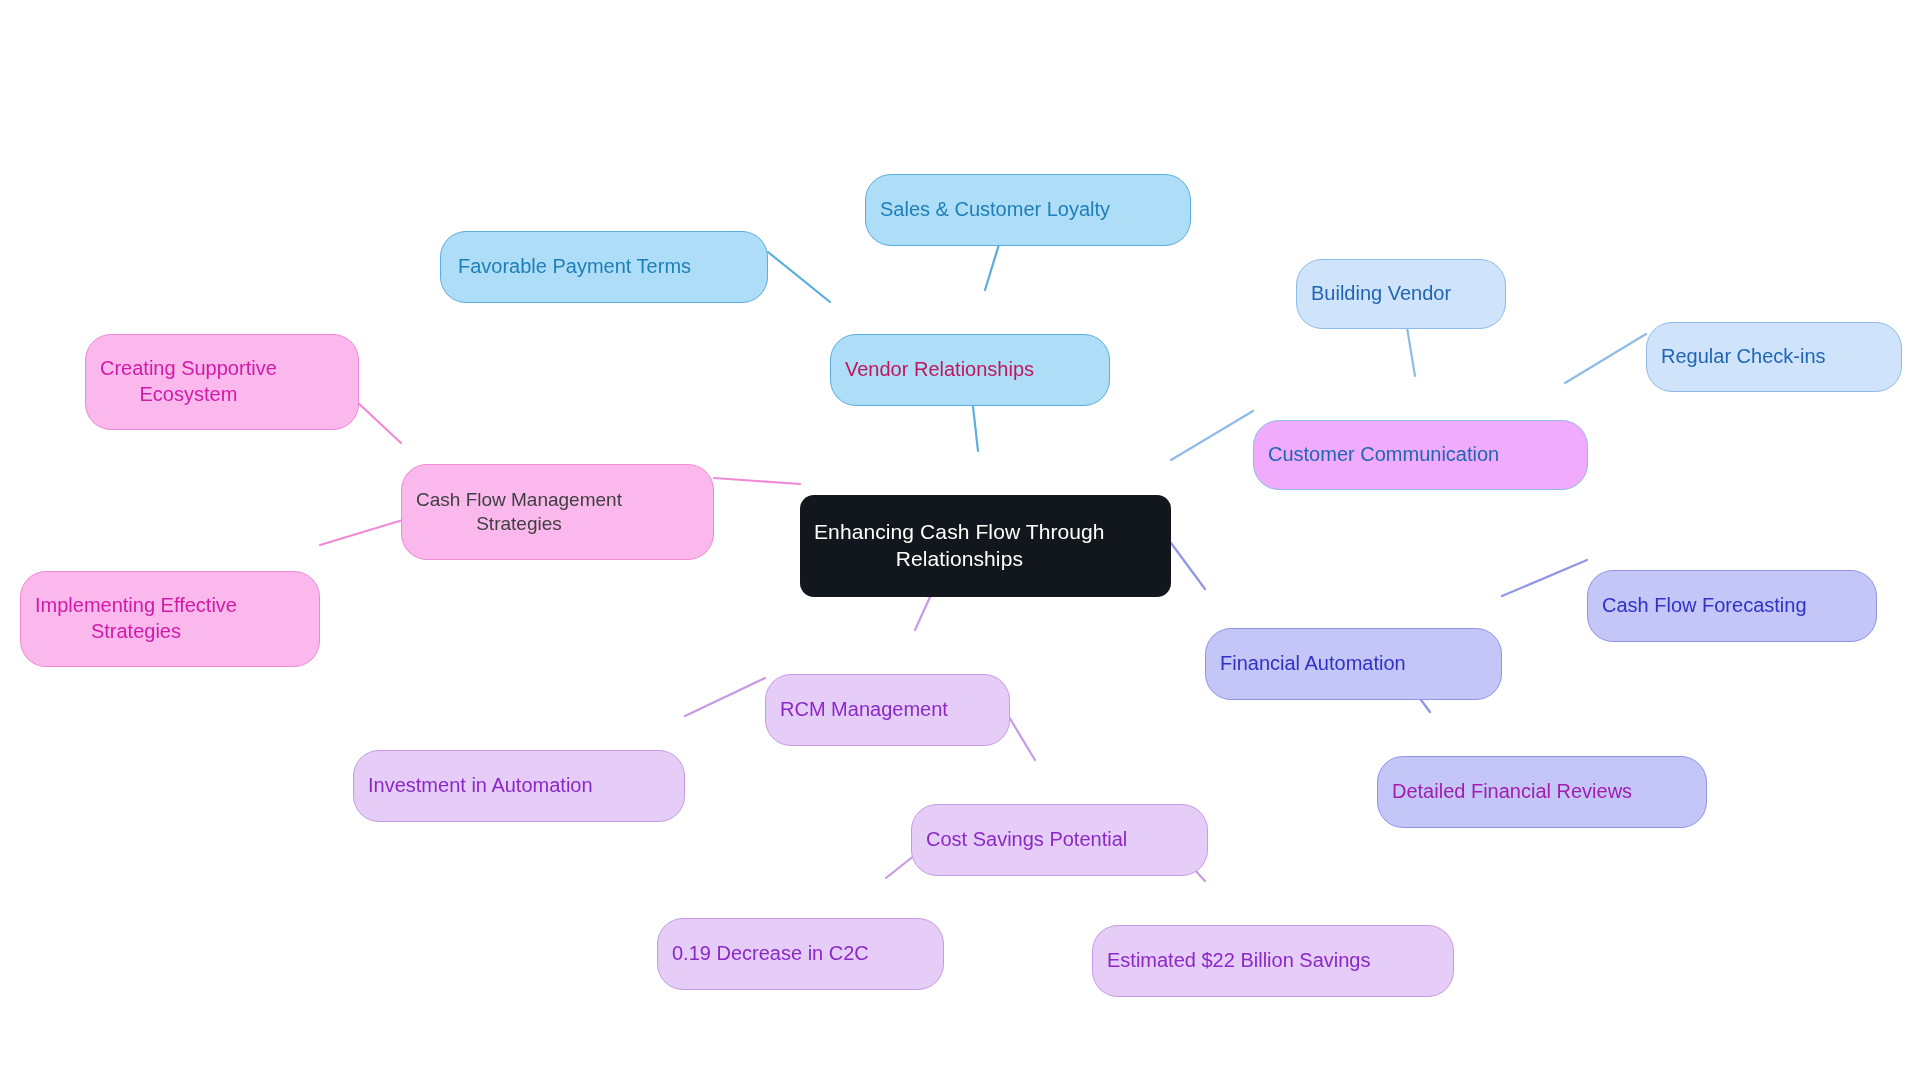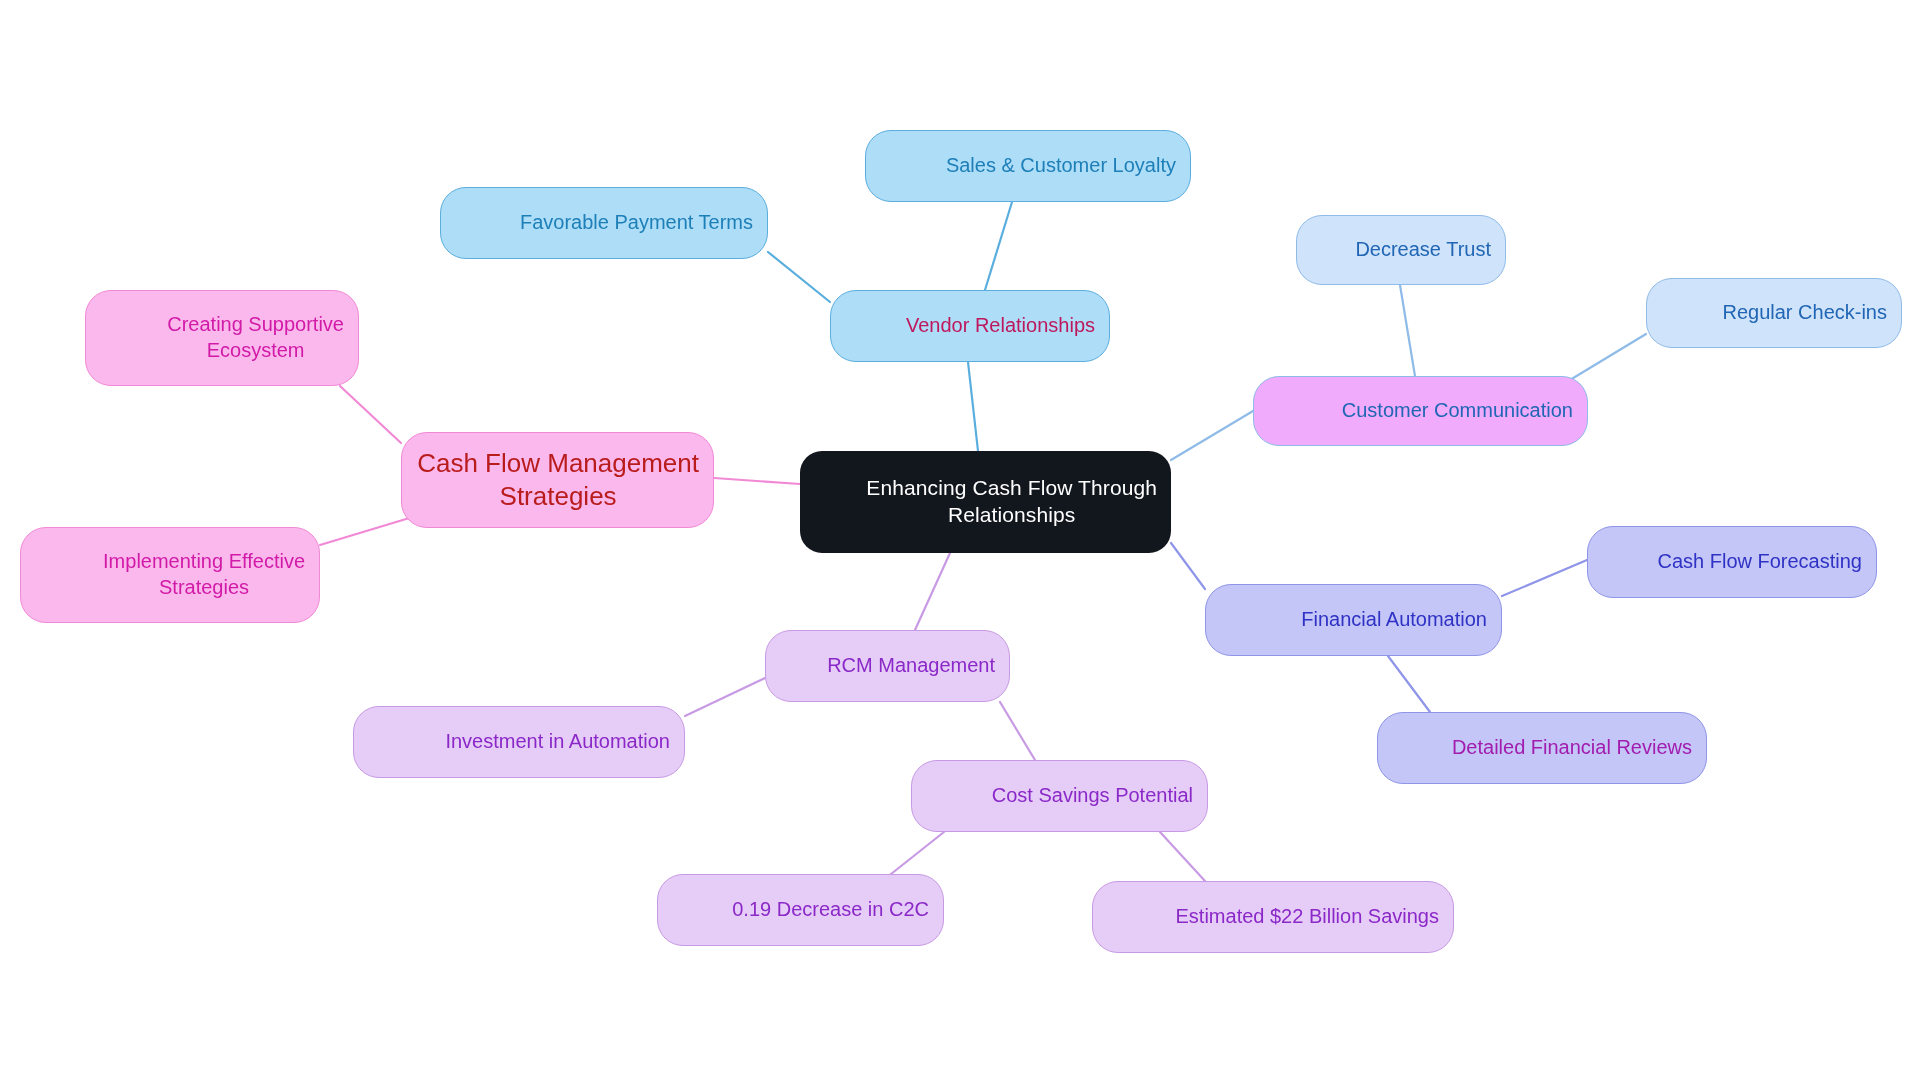--- a/index.html
+++ b/index.html
@@ -25,32 +25,33 @@
     top: 0;
     width: 1920px;
     height: 1083px;
     pointer-events: none;
   }
   .node {
     position: absolute;
     box-sizing: border-box;
     display: flex;
     align-items: center;
-    justify-content: flex-end;
+    justify-content: flex-start;
     text-align: center;
     border-radius: 26px;
     border-style: solid;
     border-width: 1.6px;
     line-height: 1.28;
     padding: 6px 14px;
     white-space: pre-line;
     z-index: 5;
+    margin-top: 44px;
   }
   .node.root {
-    border-radius: 22px;
+    border-radius: 14px;
     border-width: 0;
     z-index: 8;
     letter-spacing: 0.1px;
   }
 </style>
 </head>
 <body>
 
 <div id="canvas" style="background: rgb(255, 255, 255);">
   <svg id="edges" viewBox="0 0 1920 1083" width="1920" height="1083" xmlns="http://www.w3.org/2000/svg">
@@ -70,31 +71,31 @@
       <line x1="1160" y1="832" x2="1205" y2="881" stroke="#c89ae4" stroke-width="2.2" stroke-linecap="round"></line>
       <line x1="800" y1="484" x2="714" y2="478" stroke="#f189d6" stroke-width="2.2" stroke-linecap="round"></line>
       <line x1="401" y1="443" x2="340" y2="386" stroke="#f189d6" stroke-width="2.2" stroke-linecap="round"></line>
       <line x1="416" y1="516" x2="320" y2="545" stroke="#f189d6" stroke-width="2.2" stroke-linecap="round"></line>
     </svg>
   <div id="nodes">
       <div class="node" style="left: 830px; top: 290px; width: 280px; height: 72px; background: rgb(174, 221, 247); color: #be185d; border-color: rgb(90, 174, 222); font-size: 20px;"><span>Vendor Relationships</span></div>
       <div class="node" style="left: 865px; top: 130px; width: 326px; height: 72px; background: rgb(174, 221, 247); color: rgb(29, 127, 184); border-color: rgb(90, 174, 222); font-size: 20px;"><span>Sales &amp; Customer Loyalty</span></div>
       <div class="node" style="left: 440px; top: 187px; width: 328px; height: 72px; background: rgb(174, 221, 247); color: rgb(29, 127, 184); border-color: rgb(90, 174, 222); font-size: 20px; padding-left: 17px;"><span>Favorable Payment Terms</span></div>
       <div class="node" style="left: 1253px; top: 376px; width: 335px; height: 70px; background: #f0abfc; color: rgb(33, 102, 180); border-color: rgb(143, 187, 232); font-size: 20px;"><span>Customer Communication</span></div>
-      <div class="node" style="left: 1296px; top: 215px; width: 210px; height: 70px; background: rgb(207, 227, 251); color: rgb(33, 102, 180); border-color: rgb(143, 187, 232); font-size: 20px;"><span>Decrease Trust</span></div>
+      <div class="node" style="left: 1296px; top: 215px; width: 210px; height: 70px; background: rgb(207, 227, 251); color: rgb(33, 102, 180); border-color: rgb(143, 187, 232); font-size: 20px;"><span>Building Vendor</span></div>
       <div class="node" style="left: 1646px; top: 278px; width: 256px; height: 70px; background: rgb(207, 227, 251); color: rgb(33, 102, 180); border-color: rgb(143, 187, 232); font-size: 20px;"><span>Regular Check-ins</span></div>
       <div class="node" style="left: 1205px; top: 584px; width: 297px; height: 72px; background: rgb(195, 198, 247); color: rgb(47, 50, 196); border-color: rgb(143, 149, 232); font-size: 20px;"><span>Financial Automation</span></div>
       <div class="node" style="left: 1587px; top: 526px; width: 290px; height: 72px; background: rgb(195, 198, 247); color: rgb(47, 50, 196); border-color: rgb(143, 149, 232); font-size: 20px;"><span>Cash Flow Forecasting</span></div>
       <div class="node" style="left: 1377px; top: 712px; width: 330px; height: 72px; background: rgb(195, 198, 247); color: #a21caf; border-color: rgb(143, 149, 232); font-size: 20px;"><span>Detailed Financial Reviews</span></div>
       <div class="node" style="left: 765px; top: 630px; width: 245px; height: 72px; background: rgb(230, 205, 247); color: rgb(139, 40, 200); border-color: rgb(200, 154, 228); font-size: 20px;"><span>RCM Management</span></div>
       <div class="node" style="left: 353px; top: 706px; width: 332px; height: 72px; background: rgb(230, 205, 247); color: rgb(139, 40, 200); border-color: rgb(200, 154, 228); font-size: 20px;"><span>Investment in Automation</span></div>
       <div class="node" style="left: 911px; top: 760px; width: 297px; height: 72px; background: rgb(230, 205, 247); color: rgb(139, 40, 200); border-color: rgb(200, 154, 228); font-size: 20px;"><span>Cost Savings Potential</span></div>
       <div class="node" style="left: 657px; top: 874px; width: 287px; height: 72px; background: rgb(230, 205, 247); color: rgb(139, 40, 200); border-color: rgb(200, 154, 228); font-size: 20px;"><span>0.19 Decrease in C2C</span></div>
       <div class="node" style="left: 1092px; top: 881px; width: 362px; height: 72px; background: rgb(230, 205, 247); color: rgb(139, 40, 200); border-color: rgb(200, 154, 228); font-size: 20px;"><span>Estimated $22 Billion Savings</span></div>
-      <div class="node" style="left: 401px; top: 432px; width: 313px; height: 96px; background: rgb(251, 184, 236); color: #b91c1c; border-color: rgb(241, 137, 214); font-size: 26px;"><span>Cash Flow Management
+      <div class="node" style="left: 401px; top: 420px; width: 313px; height: 96px; background: rgb(251, 184, 236); color: #404040; border-color: rgb(241, 137, 214); font-size: 19px;"><span>Cash Flow Management
 Strategies</span></div>
       <div class="node" style="left: 85px; top: 290px; width: 274px; height: 96px; background: rgb(251, 184, 236); color: rgb(210, 26, 168); border-color: rgb(241, 137, 214); font-size: 20px;"><span>Creating Supportive
 Ecosystem</span></div>
       <div class="node" style="left: 20px; top: 527px; width: 300px; height: 96px; background: rgb(251, 184, 236); color: rgb(210, 26, 168); border-color: rgb(241, 137, 214); font-size: 20px;"><span>Implementing Effective
 Strategies</span></div>
       <div class="node root" style="left: 800px; top: 451px; width: 371px; height: 102px; background: rgb(18, 22, 29); color: rgb(255, 255, 255); font-size: 21px;"><span>Enhancing Cash Flow Through
 Relationships</span></div>
     </div>
 </div>
 

